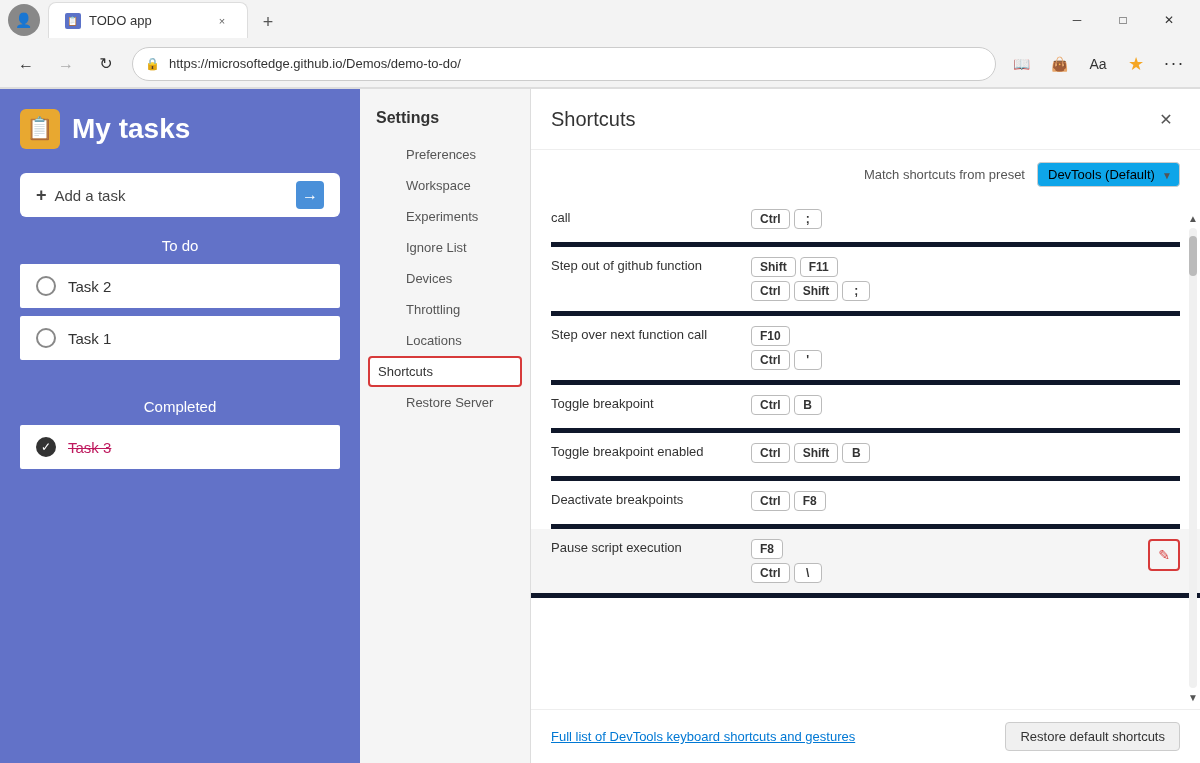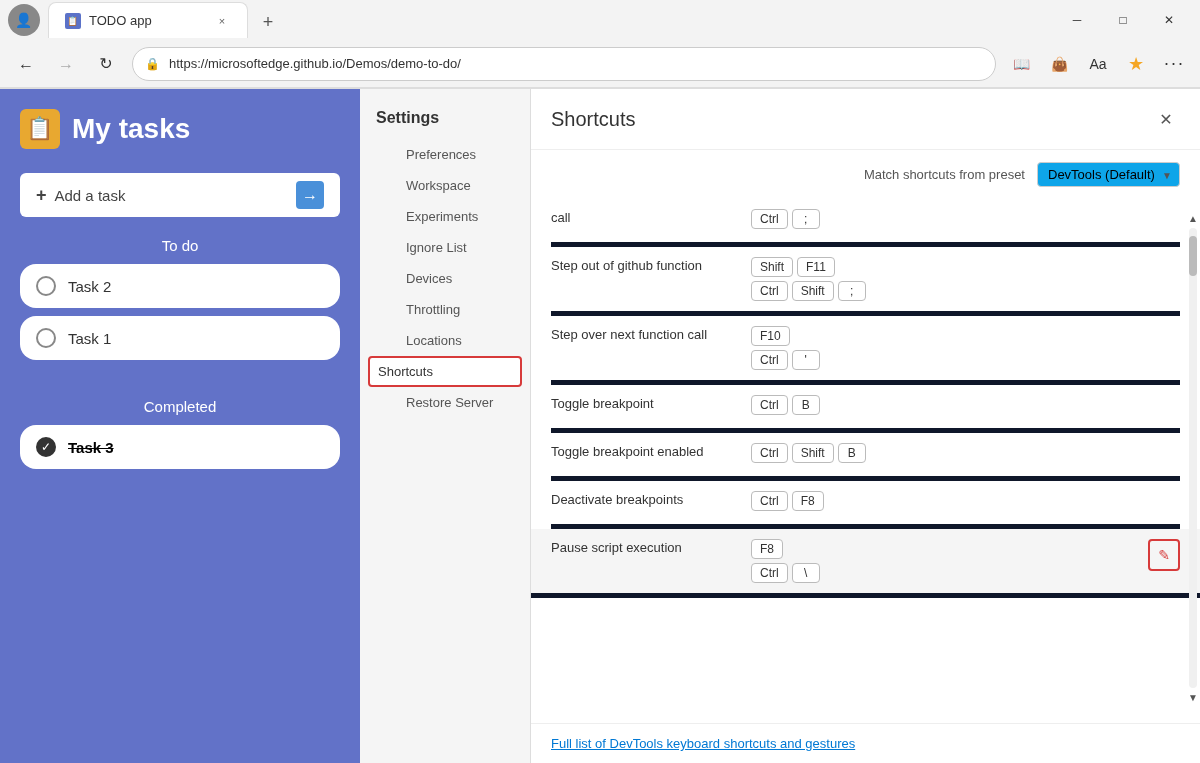--- a/index.html
+++ b/index.html
@@ -31,25 +31,25 @@
     
     .todo-sidebar { width: 360px; background: #6272c8; display: flex; flex-direction: column; padding: 20px; }
     .todo-header { display: flex; align-items: center; gap: 12px; margin-bottom: 24px; }
     .todo-icon { width: 40px; height: 40px; background: #e8a830; border-radius: 6px; display: flex; align-items: center; justify-content: center; color: white; font-size: 22px; }
     .todo-title { font-size: 28px; font-weight: 700; color: white; }
     .add-task-bar { background: white; border-radius: 6px; height: 44px; display: flex; align-items: center; padding: 0 16px; margin-bottom: 20px; cursor: pointer; }
     .add-task-text { flex: 1; color: #444; font-size: 15px; }
     .add-task-plus { color: #444; font-size: 18px; font-weight: bold; margin-right: 8px; }
     .add-task-arrow { width: 28px; height: 28px; background: #4a90d9; border-radius: 4px; display: flex; align-items: center; justify-content: center; color: white; font-size: 16px; }
     .section-title { color: white; font-size: 15px; font-weight: 500; margin-bottom: 10px; text-align: center; }
-    .task-item { background: white; border-radius: 16px; height: 44px; display: flex; align-items: center; padding: 0 16px; gap: 12px; margin-bottom: 8px; cursor: pointer; }
+    .task-item { background: white; border-radius: 2px; height: 44px; display: flex; align-items: center; padding: 0 16px; gap: 12px; margin-bottom: 8px; cursor: pointer; }
     .task-check { width: 20px; height: 20px; border-radius: 50%; border: 2px solid #888; display: flex; align-items: center; justify-content: center; }
     .task-check.done { background: #333; border-color: #333; color: white; font-size: 12px; }
     .task-label { font-size: 15px; color: #333; }
-    .task-label.done { text-decoration: line-through; color: #000000; font-weight: bold; }
+    .task-label.done { text-decoration: line-through; color: #be185d; }
     .completed-section { margin-top: 30px; }
 
     
     .settings-panel { width: 171px; background: #f5f5f5; border-right: 1px solid #ddd; padding: 12px 0; }
     .settings-title { font-size: 16px; font-weight: 600; color: #333; padding: 8px 16px 12px; }
     .settings-item { padding: 8px 16px; font-size: 13px; color: #555; cursor: pointer; border-radius: 0; margin-left: 30px; }
     .settings-item.active { background: white; color: #333; font-weight: 500; border: 2px solid #d73a3a; border-radius: 4px; margin: 0 8px; padding: 6px 8px; }
 
     
     .shortcuts-panel { flex: 1; background: white; display: flex; flex-direction: column; position: relative; }
@@ -60,21 +60,21 @@
     .preset-select { border: 1px solid #ccc; border-radius: 4px; padding: 4px 24px 4px 10px; font-size: 13px; background: #0ea5e9; appearance: none; cursor: pointer; position: relative; }
     .preset-wrapper { position: relative; display: inline-block; }
     .preset-wrapper::after { content: '▼'; position: absolute; right: 8px; top: 50%; transform: translateY(-50%); font-size: 10px; color: #555; pointer-events: none; }
 
     
     .shortcuts-list { flex: 1; overflow-y: auto; padding: 0 20px; }
     .shortcut-row { display: flex; align-items: flex-start; padding: 10px 0; border-bottom: 5px solid #0f172a; min-height: 48px; }
     .shortcut-row.highlighted { background: #f5f5f5; margin: 0 -20px; padding: 10px 20px; }
     .shortcut-name { width: 200px; font-size: 13px; color: #333; line-height: 1.4; flex-shrink: 0; }
     .shortcut-keys { display: flex; flex-wrap: wrap; gap: 4px; flex: 1; align-items: center; }
-    .key-badge { border: 1px solid #bbb; border-radius: 4px; padding: 2px 8px; font-size: 12px; color: #333; background: white; display: inline-block; min-width: 28px; text-align: center; }
+    .key-badge { border: 1px solid #bbb; border-radius: 4px; padding: 2px 8px; font-size: 12px; color: #333; background: white; display: inline-block; min-width: 28px; text-align: center; font-weight: bold; }
     .shortcut-edit { width: 32px; height: 32px; border: 2px solid #d73a3a; border-radius: 4px; display: flex; align-items: center; justify-content: center; cursor: pointer; margin-left: auto; color: #d73a3a; }
     .key-row { display: flex; gap: 4px; align-items: center; margin-bottom: 4px; }
     .key-row:last-child { margin-bottom: 0; }
     .shortcut-keys-multi { display: flex; flex-direction: column; flex: 1; }
 
     
     .shortcuts-footer { padding: 12px 20px; border-top: 1px solid #eee; display: flex; align-items: center; justify-content: space-between; }
     .footer-link { color: #0078d4; font-size: 13px; text-decoration: underline; cursor: pointer; }
     .restore-btn { background: #f0f0f0; border: 1px solid #ccc; border-radius: 4px; padding: 6px 14px; font-size: 13px; cursor: pointer; color: #333; }
 
@@ -257,16 +257,17 @@
       <div style="position:absolute; right:0; top:120px; bottom:56px; width:14px; display:flex; flex-direction:column; align-items:center;">
         <div style="font-size:10px; color:#555; cursor:pointer; padding:4px;">▲</div>
         <div style="flex:1; width:8px; background:#f0f0f0; border-radius:4px; position:relative;">
           <div style="width:8px; height:40px; background:#bbb; border-radius:4px; position:absolute; top:8px;"></div>
         </div>
         <div style="font-size:10px; color:#555; cursor:pointer; padding:4px;">▼</div>
       </div>
 
       <div class="shortcuts-footer">
         <span class="footer-link">Full list of DevTools keyboard shortcuts and gestures</span>
+        <button class="restore-btn">Restore default shortcuts</button>
       </div>
     </div>
   </div>
 </div>
 
 </body></html>

